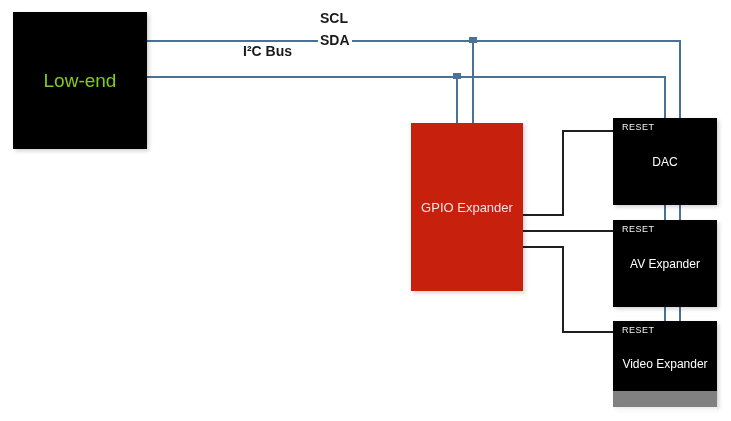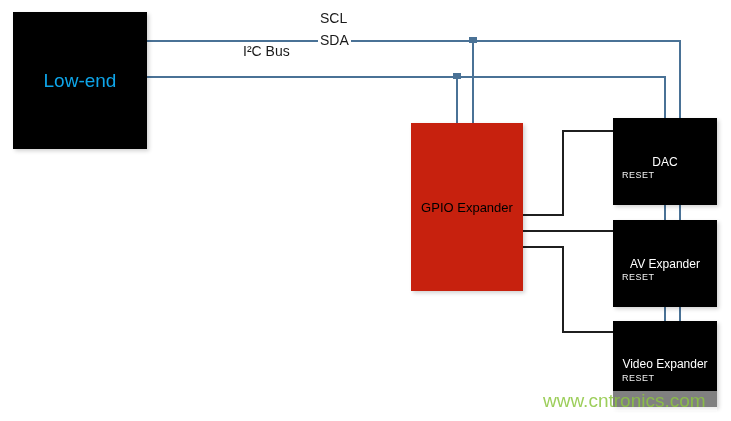--- a/index.html
+++ b/index.html
@@ -29,46 +29,47 @@
   }
   .rst.hline{height:1.5px;background:var(--reset-line);}
   .rst.vline{width:1.5px;background:var(--reset-line);}
   
   .bus-label{
     position:absolute;z-index:2;
     font-size:14px;color:#1a1a1a;
     white-space:nowrap;
     background:#ffffff;
     padding:0 2px;
+    font-weight:bold;
   }
   
   .box{
     position:absolute;z-index:2;
     display:flex;align-items:center;justify-content:center;
     text-align:center;
     box-shadow:2px 2px 4px rgba(0,0,0,0.18);
   }
   .processor{
     left:13px;top:12px;width:134px;height:137px;
     background:var(--device-fill);
-    color:#0ea5e9;font-size:19px;line-height:1.25;
+    color:#84cc16;font-size:19px;line-height:1.25;
   }
   .gpio{
     left:411px;top:123px;width:112px;height:168px;
     background:var(--gpio-fill);
-    color:#000000;font-size:13px;
+    color:#e5e5e5;font-size:13px;
   }
   .device{
     background:var(--device-fill);
     color:#ffffff;font-size:12px;
     width:104px;height:87px;
   }
   .device .pin{
     position:absolute;top:4px;left:9px;
-    font-size:9px;letter-spacing:0.5px;color:#f2f2f2;margin-top:48px;
+    font-size:9px;letter-spacing:0.5px;color:#f2f2f2;
   }
   .dev-dac{left:613px;top:118px;}
   .dev-av{left:613px;top:220px;}
   .dev-vd{left:613px;top:321px;height:86px;}
   
   .wm-band{
     position:absolute;z-index:3;
     left:543px;top:391px;width:174px;height:20px;
     background:rgba(255,255,255,0.5);
   }
@@ -126,15 +127,14 @@
     <span class="pin">RESET</span>
     <span>AV Expander</span>
   </div>
 
   <div class="box device dev-vd">
     <span class="pin">RESET</span>
     <span>Video Expander</span>
   </div>
 
   <div class="wm-band"></div>
-  <div class="wm-text">www.cntronics.com</div>
 
 </div>
 
 </body></html>

